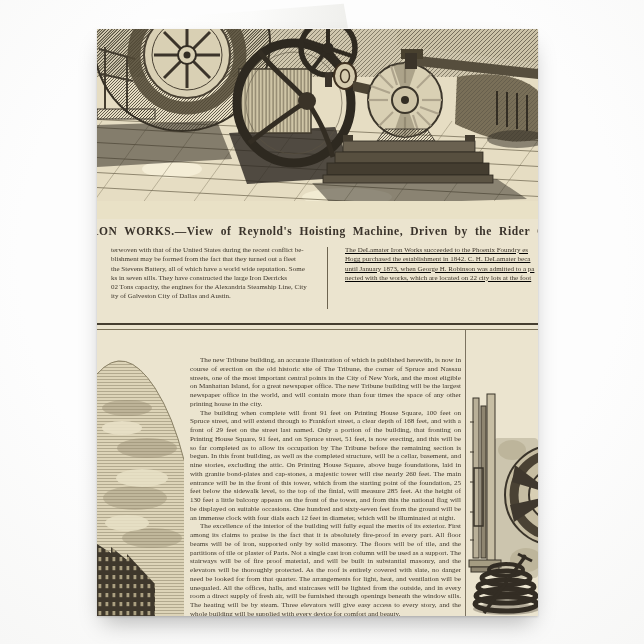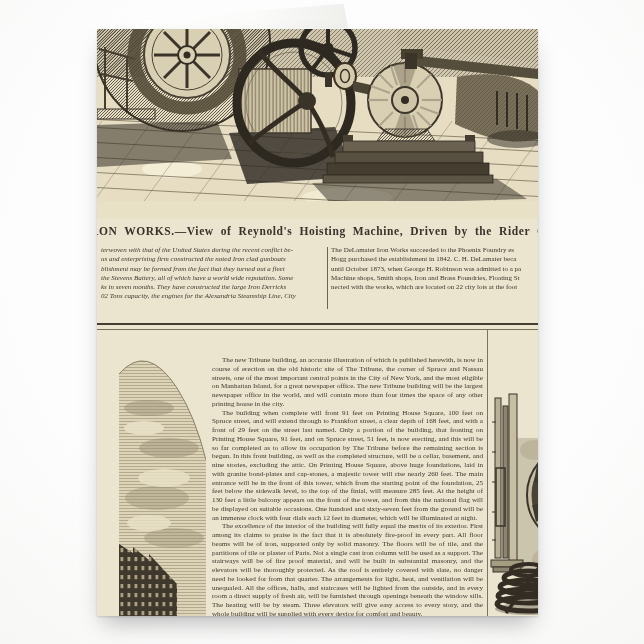--- a/index.html
+++ b/index.html
@@ -26,29 +26,29 @@
     box-shadow:0 1px 2px rgba(0,0,0,.15), 0 12px 22px -6px rgba(0,0,0,.28);
   }
   .engraving{position:absolute;left:0;top:0;width:441px;height:190px;}
   .caption{
     position:absolute;left:-12px;top:191px;width:465px;height:22px;
     line-height:22px;text-align:center;white-space:nowrap;overflow:hidden;
     font-size:11.5px;font-weight:bold;color:#39322a;
     letter-spacing:.6px;word-spacing:3.5px;
   }
   .intro{position:absolute;left:0;top:217px;width:441px;height:72px;}
-  .intro .col-left{position:absolute;left:4px;top:0;width:228px;font-style:italic;}
-  .intro .col-right{position:absolute;left:234px;top:0;width:230px;}
+  .intro .col-left{position:absolute;left:14px;top:0;width:228px;}
+  .intro .col-right{position:absolute;left:248px;top:0;width:230px;text-decoration:underline;}
   .intro .vrule{position:absolute;left:230px;top:1px;width:1px;height:62px;background:#6d6450;}
   .intro .line{white-space:nowrap;overflow:hidden;font-size:7px;line-height:9.3px;color:#3e362b;}
   .hrule{
     position:absolute;left:0;top:294px;width:441px;height:4px;
     border-top:2px solid #453e30;border-bottom:1px solid #7a7159;
   }
-  .lower{position:absolute;left:0;top:301px;width:441px;height:287px;margin-left:22px;}
+  .lower{position:absolute;left:0;top:301px;width:441px;height:287px;}
   .arch-fig{position:absolute;left:0;top:18px;width:87px;height:269px;}
   .article{
     position:absolute;left:93px;top:26px;width:271px;height:261px;overflow:hidden;
     font-size:7.1px;line-height:8.75px;color:#3e362b;text-align:justify;
   }
   .article p{margin:0;text-indent:10px;}
   .lower .vrule2{position:absolute;left:368px;top:0;width:1px;height:287px;background:#7b7260;}
   .right-figs{position:absolute;left:369px;top:0;width:72px;height:287px;overflow:hidden;}
 </style>
 </head>
@@ -207,33 +207,32 @@
 
       <rect x="0" y="172" width="441" height="18" fill="#e9e1c6"></rect>
     </svg>
 
     <div class="caption">IRON WORKS.—View of Reynold's Hoisting Machine, Driven by the Rider Governor</div>
 
     <div class="intro">
       <div class="col-left">
 
       <div class="line">terwoven with that of the United States during the recent conflict be-</div>
-          <div class="line">us and enterprising firm constructed the noted Iron clad gunboats</div>
           <div class="line">blishment may be formed from the fact that they turned out a fleet</div>
           <div class="line">the Stevens Battery, all of which have a world wide reputation.  Some</div>
-          <div class="line">ks in seven months.  They have constructed the large Iron Derricks</div>
+          <div class="line">ks in seven sills.  They have constructed the large Iron Derricks</div>
           <div class="line">02 Tons capacity, the engines for the Alexandria Steamship Line, City</div>
+          <div class="line">ity of Galveston City of Dallas and Austin.</div>
         </div>
       <div class="vrule"></div>
       <div class="col-right">
 
       <div class="line">The DeLamater Iron Works succeeded to the Phoenix Foundry es</div>
           <div class="line">Hogg purchased the establishment in 1842.  C. H. DeLamater beca</div>
-          <div class="line">until October 1873, when George H. Robinson was admitted to a pa</div>
-          <div class="line">Machine shops, Smith shops, Iron and Brass Foundries, Floating St</div>
+          <div class="line">until January 1873, when George H. Robinson was admitted to a pa</div>
           <div class="line">nected with the works, which are located on 22 city lots at the foot</div>
         </div>
     </div>
 
     <div class="hrule"></div>
 
     <div class="lower">
 
       <svg class="arch-fig" viewBox="0 0 87 269" xmlns="http://www.w3.org/2000/svg">
         <defs>

